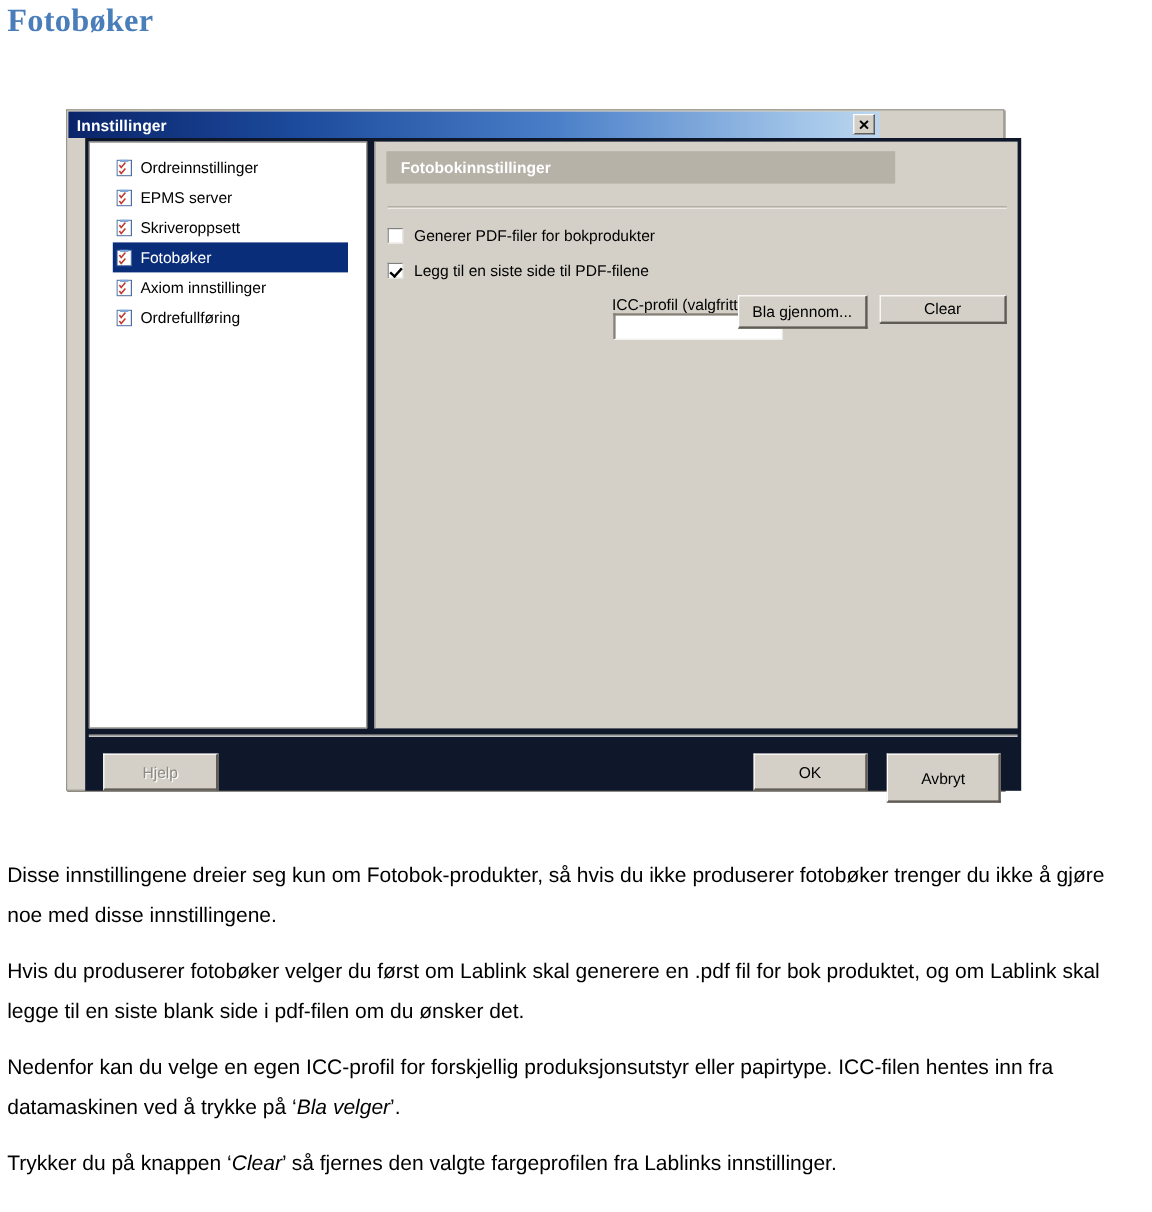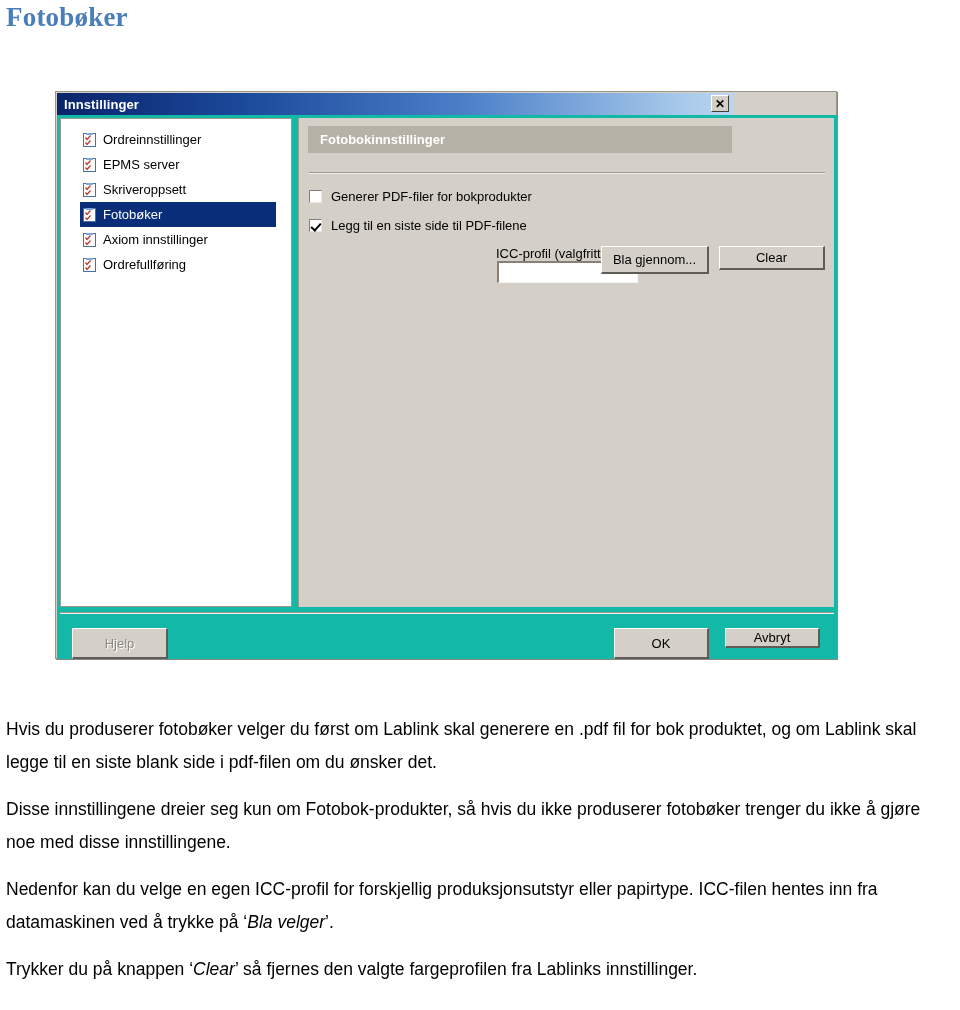--- a/index.html
+++ b/index.html
@@ -88,25 +88,25 @@
     font-size: 12px;
     font-weight: bold;
     color: #000000;
     line-height: 1;
     cursor: pointer;
   }
 
   
   .dialog-body {
     position: absolute;
-    left: 1px;
+    left: 15px;
     top: 23px;
     width: 780px;
     height: 544px;
-    background: #14b8a6;
+    background: #0f172a;
   }
 
   
   .tree-panel {
     position: absolute;
     left: 3px;
     top: 3px;
     width: 232px;
     height: 489px;
     background: #ffffff;
@@ -316,21 +316,21 @@
     left: 557px;
     top: 513px;
     width: 95px;
     height: 31px;
   }
   .btn-cancel {
     position: absolute;
     left: 668px;
     top: 513px;
     width: 95px;
-    height: 20px;
+    height: 41px;
   }
 
   
   .prose {
     position: absolute;
     left: 6px;
     top: 713px;
     width: 932px;
     font-family: "Liberation Sans", sans-serif;
     font-size: 17.5px;
@@ -466,17 +466,17 @@
       <div class="bottom-sep"></div>
       <div class="winbtn btn-help">Hjelp</div>
       <div class="winbtn btn-ok">OK</div>
       <div class="winbtn btn-cancel">Avbryt</div>
 
     </div>
   </div>
 </div>
 
 <div class="prose">
+  <p>Disse innstillingene dreier seg kun om Fotobok-produkter, så hvis du ikke produserer fotobøker trenger du ikke å gjøre noe med disse innstillingene.</p>
   <p>Hvis du produserer fotobøker velger du først om Lablink skal generere en .pdf fil for bok produktet, og  om Lablink skal legge til en siste blank side i pdf-filen om du ønsker det.</p>
-  <p>Disse innstillingene dreier seg kun om Fotobok-produkter, så hvis du ikke produserer fotobøker trenger du ikke å gjøre noe med disse innstillingene.</p>
   <p><span>Nedenfor kan du velge en egen ICC-profil for forskjellig produksjonsutstyr eller papirtype. ICC-filen hentes inn fra datamaskinen ved å trykke på </span><span>‘</span><em>Bla velger</em><span>’</span><span>.</span></p>
   <p><span>Trykker du på knappen </span><span>‘</span><em>Clear</em><span>’</span><span> så fjernes den valgte fargeprofilen fra Lablinks innstillinger.</span></p>
 </div>
 
 </body></html>

